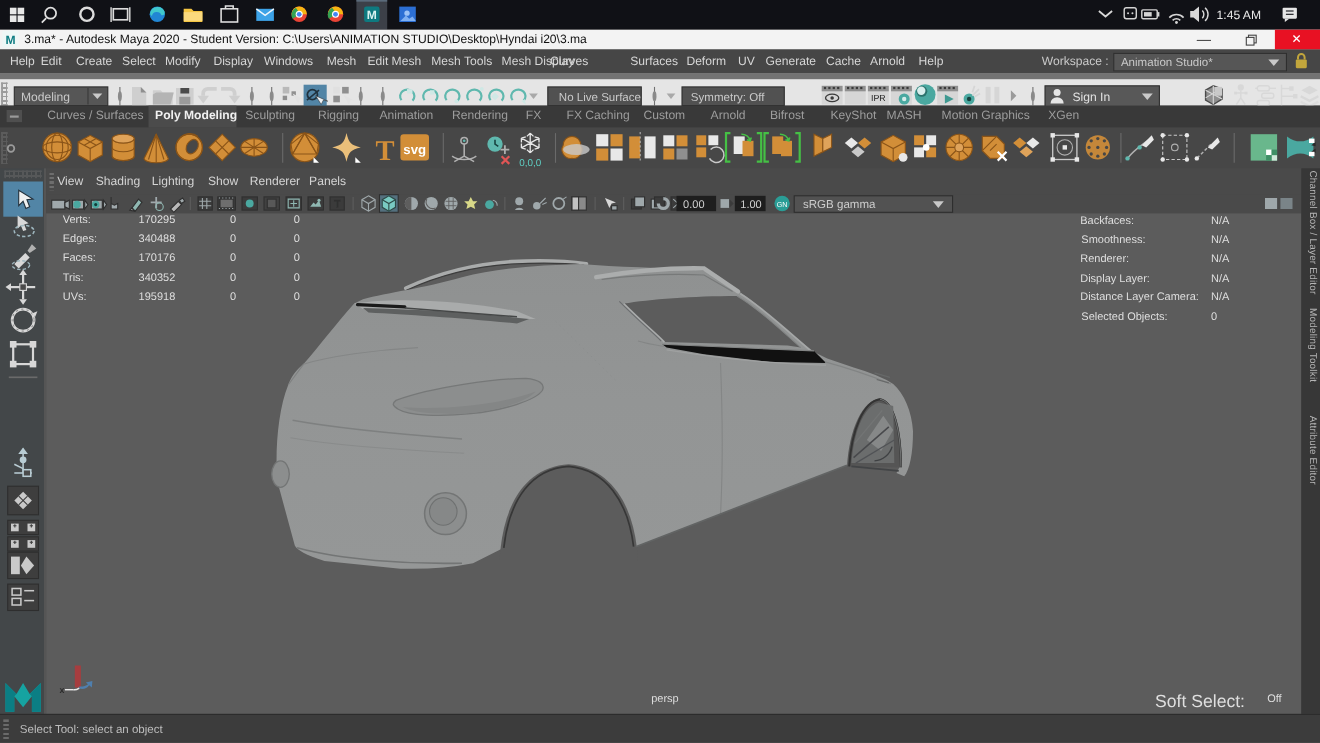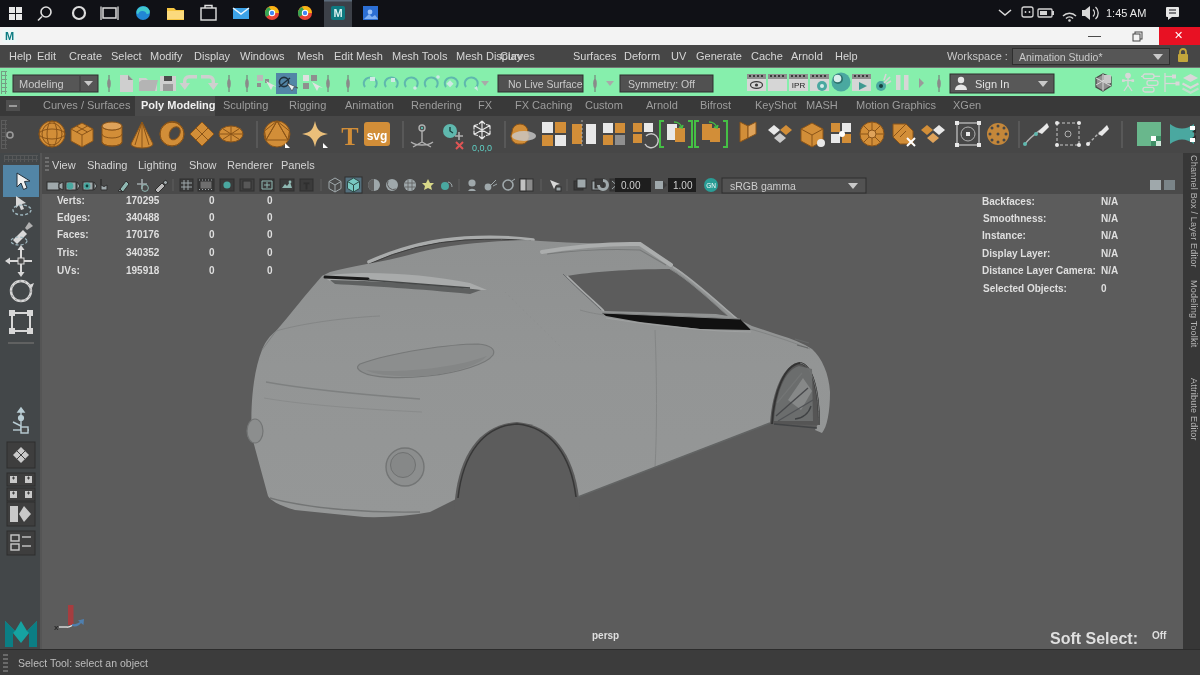--- a/index.html
+++ b/index.html
@@ -1,30 +1,30 @@
 <!DOCTYPE html>
 <html><head><meta charset="utf-8"><style>
 *{margin:0;padding:0;box-sizing:border-box}
 html,body{width:1200px;height:675px;overflow:hidden;font-family:"Liberation Sans",sans-serif;background:#4a4a4a}
 .abs{position:absolute}
 #taskbar{left:0;top:0;width:1200px;height:27px;background:#101116}
 #titlebar{left:0;top:27px;width:1200px;height:18px;background:#f3f3f3;color:#101010;font-size:11px}
 #menubar{left:0;top:45px;width:1200px;height:22px;background:#464646}
-#toolbar{left:0;top:67px;width:1200px;height:29px;background:#86efac;border-top:1px solid #737373}
+#toolbar{left:0;top:67px;width:1200px;height:29px;background:#e5e5e5;border-top:5px solid #737373}
 #shelftabs{left:0;top:96px;width:1200px;height:20px;background:#393939}
 #shelficons{left:0;top:116px;width:1200px;height:37px;background:#474747}
 #toolbox{left:0;top:153px;width:42px;height:496px;background:#434749;border-right:2px solid #555}
 #panelmenu{left:42px;top:153px;width:1141px;height:24px;background:#4a4a4a}
 #panelicons{left:42px;top:177px;width:1141px;height:17px;background:#4a4a4a}
 #view3d{left:42px;top:194px;width:1141px;height:455px;background:#5c5c5c}
 #righttabs{left:1183px;top:153px;width:17px;height:496px;background:#373737}
 #statusbar{left:0;top:649px;width:1200px;height:26px;background:#3c3c3c;border-top:1px solid #2c2c2c}
 .mi{position:absolute;top:5px;color:#d6d6d6;font-size:11px;white-space:nowrap}
 .tab{position:absolute;top:3px;color:#9d9d9d;font-size:11px;white-space:nowrap}
-.hud{position:absolute;color:#dfdfdf;font-size:10px;font-weight:bold;white-space:nowrap}
+.hud{position:absolute;color:#dfdfdf;font-size:10px;font-weight:normal;white-space:nowrap}
 .vm{position:absolute;top:6px;color:#d4d4d4;font-size:11px}
 .field{position:absolute;background:#545454;border:1px solid #2e2e2e;color:#c9c9c9;font-size:10.5px}
 .vtab{position:absolute;left:3px;width:13px;color:#b5b5b5;font-size:9px;letter-spacing:0.2px;writing-mode:vertical-rl;white-space:nowrap}
 svg{position:absolute;overflow:visible}
 </style></head><body>
 <div class="abs" id="taskbar">
 <svg width="1200" height="27" viewBox="0 0 1200 27">
 
   <g fill="#e8e8e8">
         <rect x="9" y="7" width="6" height="6"></rect>
@@ -92,20 +92,21 @@
       <path d="M1168,17 l0,3 l4,-3 z" fill="#e6e6e6"></path>
       <line x1="1169" y1="10" x2="1176" y2="10" stroke="#101116" stroke-width="1"></line>
       <line x1="1169" y1="13" x2="1176" y2="13" stroke="#101116" stroke-width="1"></line>
 </svg>
 </div>
 <div class="abs" id="titlebar">
 <svg width="16" height="16" viewBox="0 0 16 16" style="left:2px;top:1px">
       <rect x="0" y="0" width="15" height="15" rx="2" fill="#eef7f6"></rect>
       <text x="7.5" y="12" font-size="11" font-weight="bold" fill="#0d7c82" text-anchor="middle" font-family="Liberation Sans">M</text>
     </svg>
+<span class="abs" style="left:22px;top:2.5px;letter-spacing:0">3.ma* - Autodesk Maya 2020 - Student Version: C:\Users\ANIMATION STUDIO\Desktop\Hyndai i20\3.ma</span>
 <span class="abs" style="left:1088px;top:1px;font-size:13px;color:#333">—</span>
 <svg width="9" height="9" style="left:1133px;top:5px" viewBox="0 0 9 9">
       <rect x="2" y="0" width="7" height="7" fill="none" stroke="#444" stroke-width="1"></rect>
       <rect x="0" y="2" width="7" height="7" fill="#f3f3f3" stroke="#444" stroke-width="1"></rect>
     </svg>
 <div class="abs" style="left:1159px;top:0;width:41px;height:18px;background:#e81123"></div>
 <span class="abs" style="left:1174px;top:2px;color:#fff;font-size:11px">✕</span>
 </div>
 <div class="abs" id="menubar">
 <span class="mi" style="left:9px">Help</span>
@@ -903,21 +904,21 @@
     <span class="hud" style="left:225px;top:53px">0</span>
 <span class="hud" style="left:15px;top:71px">UVs:</span>
     <span class="hud" style="left:84px;top:71px">195918</span>
     <span class="hud" style="left:167px;top:71px">0</span>
     <span class="hud" style="left:225px;top:71px">0</span>
 
 <span class="hud" style="left:940px;top:2px">Backfaces:</span>
     <span class="hud" style="left:1059px;top:2px">N/A</span>
 <span class="hud" style="left:941px;top:19px">Smoothness:</span>
     <span class="hud" style="left:1059px;top:19px">N/A</span>
-<span class="hud" style="left:940px;top:36px">Instance:</span>
+<span class="hud" style="left:940px;top:36px">Renderer:</span>
     <span class="hud" style="left:1059px;top:36px">N/A</span>
 <span class="hud" style="left:940px;top:54px">Display Layer:</span>
     <span class="hud" style="left:1059px;top:54px">N/A</span>
 <span class="hud" style="left:940px;top:71px">Distance Layer Camera:</span>
     <span class="hud" style="left:1059px;top:71px">N/A</span>
 <span class="hud" style="left:941px;top:89px">Selected Objects:</span>
     <span class="hud" style="left:1059px;top:89px">0</span>
 
 <svg width="40" height="36" viewBox="0 0 40 36" style="left:10px;top:408px">
   <rect x="16" y="3" width="5.5" height="20" fill="#a63d3f"></rect>

